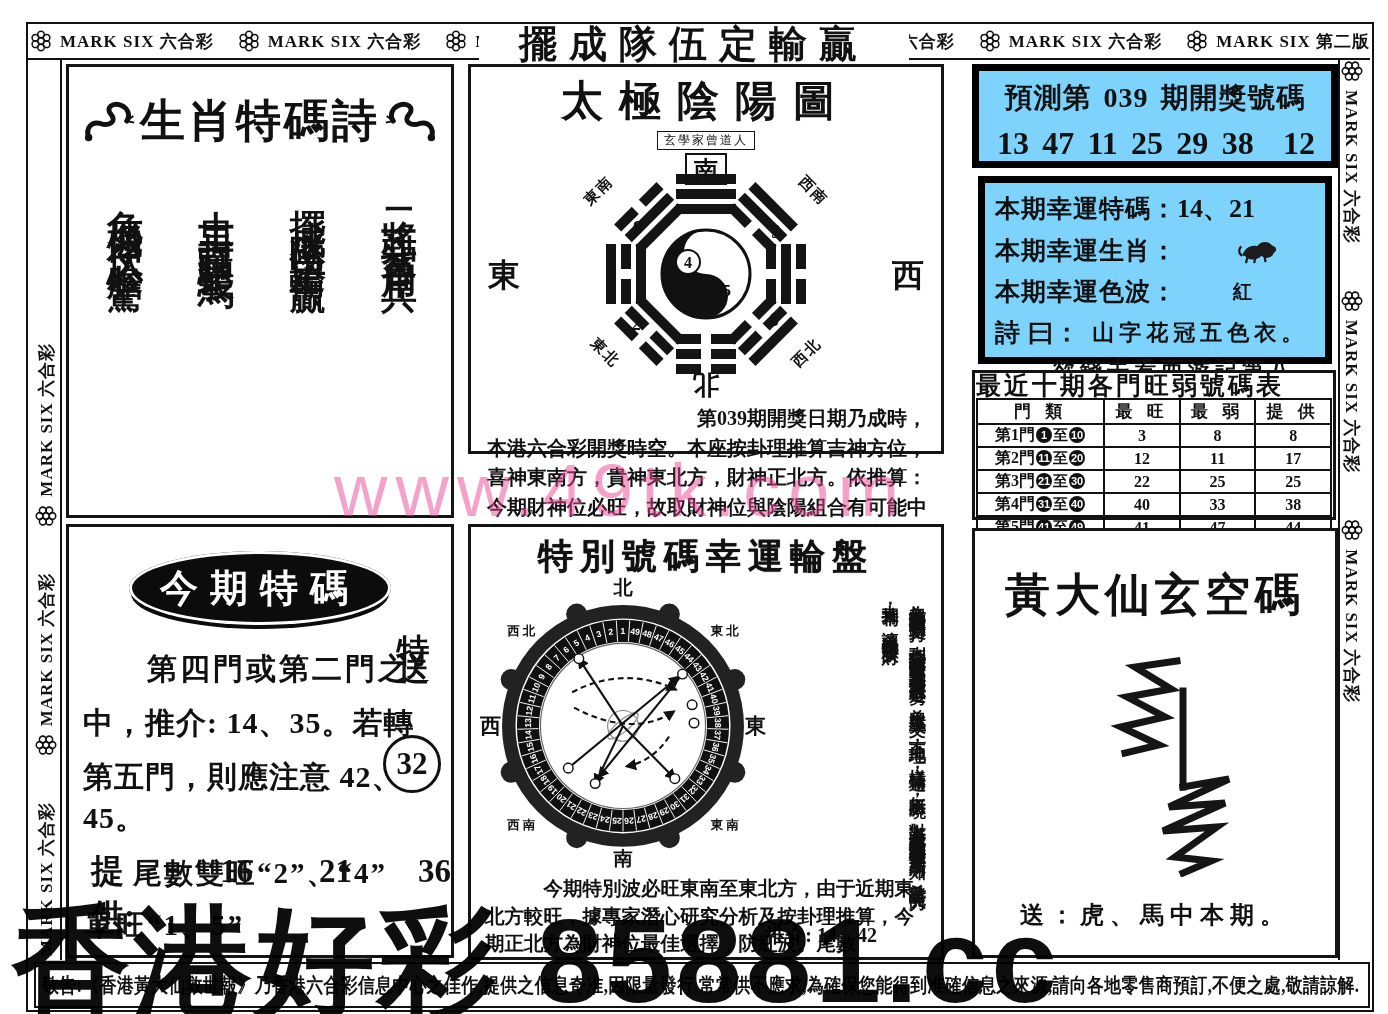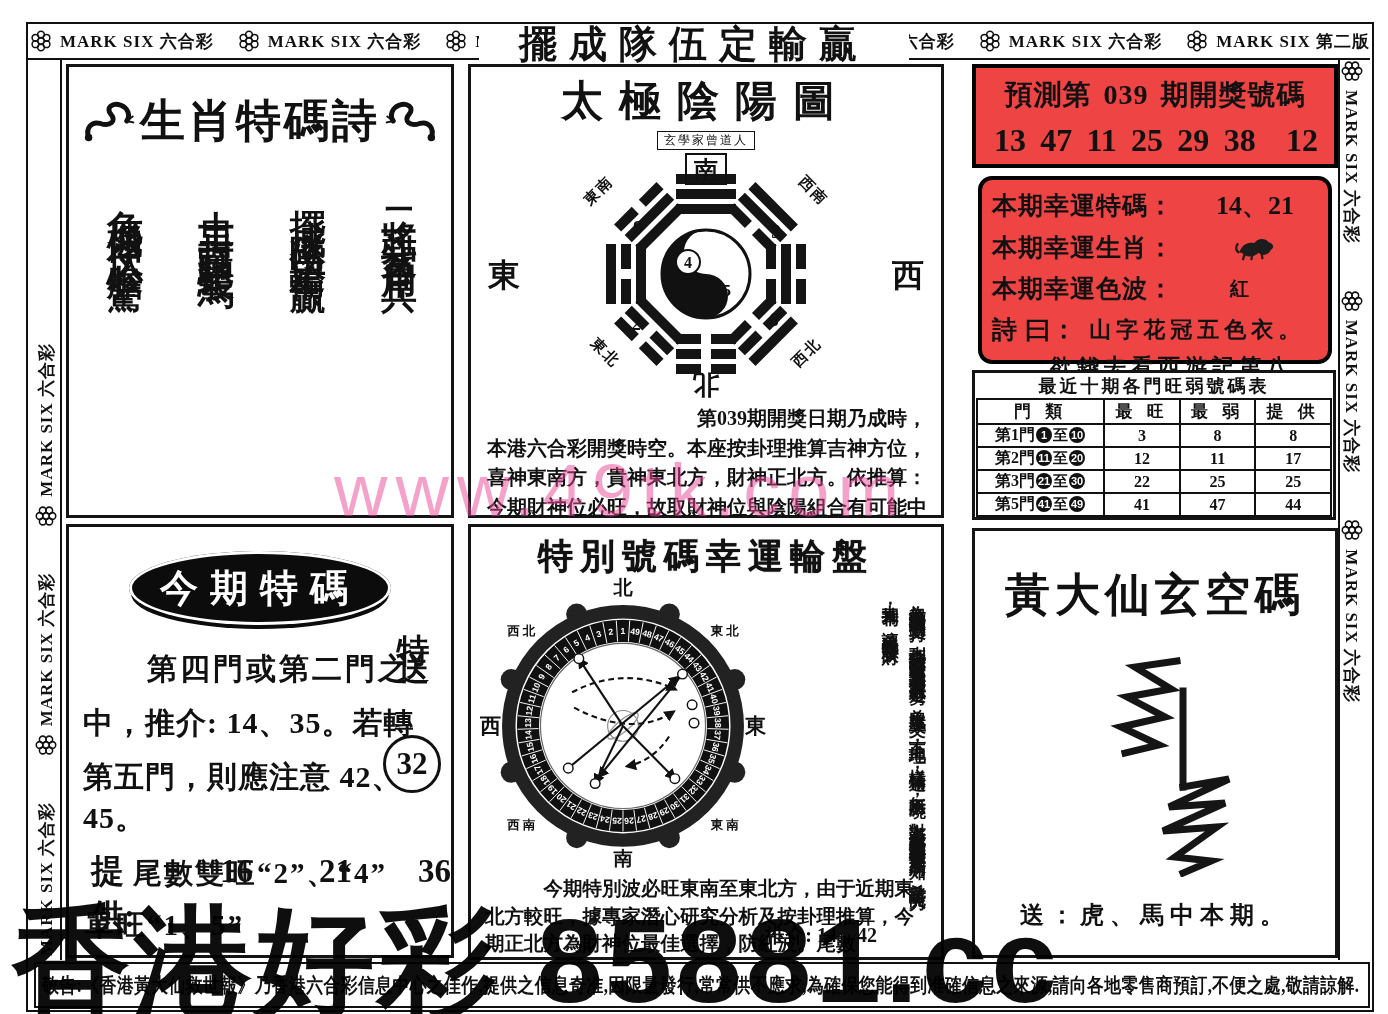--- a/index.html
+++ b/index.html
@@ -18,21 +18,21 @@
              justify-content:space-between;align-items:center;}
   #strip-top-left,#strip-top-right{display:flex;gap:24px;align-items:center;}
   #strip-left,#strip-right{position:absolute;height:32px;display:flex;gap:46px;align-items:center;}
   #strip-left{left:30px;top:986px;width:926px;transform:rotate(-90deg);transform-origin:0 0;}
   #strip-right{left:1368px;top:60px;width:926px;transform:rotate(90deg);transform-origin:0 0;}
   
   .main-title{position:absolute;left:479px;top:24px;width:430px;height:40px;background:#fff;
               text-align:center;font-size:38px;font-weight:bold;letter-spacing:12px;line-height:40px;}
   
   .box{position:absolute;background:#fff;border:3px solid #141414;box-sizing:border-box;}
-  .box2{position:absolute;background:#ef4444;border:4px solid #000000;box-sizing:border-box;}
+  .box2{position:absolute;background:#7dd3fc;border:7px solid #000000;box-sizing:border-box;}
   
   #poem-box{left:66px;top:64px;width:388px;height:454px;}
   .poem-head{display:flex;justify-content:center;align-items:center;margin-top:24px;}
   .poem-title{font-size:45px;font-weight:bold;letter-spacing:3px;}
   .snake{width:58px;height:52px;}
   #poem-cols{display:flex;justify-content:space-between;padding:30px 34px 0 38px;}
   .poemcol{writing-mode:vertical-rl;text-orientation:upright;font-size:36px;font-weight:bold;
            letter-spacing:11px;line-height:1.0;}
   
   #code-box{left:66px;top:524px;width:388px;height:434px;}
@@ -46,21 +46,21 @@
   .cl4{font-size:29px;margin-top:15px;text-align:center;letter-spacing:2px;}
   .cl5{font-size:29px;margin-top:12px;padding-left:16px;letter-spacing:2px;}
   .provide{position:absolute;left:22px;bottom:16px;display:flex;align-items:baseline;gap:54px;
            font-size:33px;font-weight:bold;}
   .side-send{position:absolute;right:16px;top:80px;writing-mode:vertical-rl;text-orientation:upright;
              font-size:33px;font-weight:bold;letter-spacing:18px;}
   .side-circle{position:absolute;right:10px;top:208px;width:52px;height:52px;border:3px solid #111;
                border-radius:50%;display:flex;align-items:center;justify-content:center;
                font-size:31px;font-weight:bold;font-family:"Liberation Serif",serif;}
   
-  #taiji-box{left:468px;top:64px;width:476px;height:454px;}
+  #taiji-box{left:468px;top:64px;width:476px;height:390px;}
   .taiji-title{text-align:center;font-size:42px;font-weight:bold;letter-spacing:16px;margin-top:6px;}
   .author{width:max-content;margin:2px auto 0;border:1px solid #111;font-size:12px;padding:0 6px;
           letter-spacing:2px;}
   #bagua{display:block;margin:0 auto;}
   .taiji-body{padding:2px 14px 0 16px;font-size:20px;font-weight:600;line-height:1.48;
               text-align:justify;text-indent:10.5em;}
   .svgcjk{font-family:"Liberation Serif",serif;font-weight:bold;fill:#111;text-anchor:middle;}
   
   #wheel-box{left:468px;top:524px;width:476px;height:436px;}
   .wheel-title{text-align:center;font-size:35px;font-weight:900;letter-spacing:7px;margin-top:6px;
@@ -74,31 +74,31 @@
   .wheel-reco{position:absolute;right:64px;bottom:8px;font-size:20px;font-weight:bold;}
   .ringnum{font-size:9px;fill:#fff;text-anchor:middle;dominant-baseline:central;
            font-family:"Liberation Sans",sans-serif;font-weight:bold;}
   
   #pred-box{left:972px;top:64px;width:366px;height:104px;}
   .pred-title{text-align:center;font-size:28px;font-weight:bold;margin-top:8px;letter-spacing:1px;}
   #pred-nums{display:flex;justify-content:space-between;padding:8px 16px 0 18px;font-size:32px;
              font-weight:bold;font-family:"Liberation Serif",serif;}
   .prednum-last{margin-left:16px;}
   
-  #lucky-box{left:978px;top:176px;width:354px;height:188px;border-radius:14px;}
+  #lucky-box{left:978px;top:176px;width:354px;height:188px;}
   .lrow{display:flex;align-items:center;padding-left:10px;margin-top:8px;font-weight:bold;}
   .llabel{font-size:25px;letter-spacing:1px;}
-  .lval{font-size:26px;margin-left:42px;font-family:"Liberation Serif",serif;}
+  .lval{font-size:26px;font-family:"Liberation Serif",serif;}
   .lwave{font-size:19px;margin-left:56px;}
   .lpoem{font-size:22px;letter-spacing:5px;}
   .lpoem2{padding-left:68px;margin-top:6px;font-size:22px;letter-spacing:5px;font-weight:bold;}
   .zicon{margin-left:58px;width:46px;height:28px;}
   
   #gate-box{left:972px;top:370px;width:364px;height:150px;padding:1px;}
-  .gate-title{text-align:center;font-size:18px;font-weight:bold;letter-spacing:3px;height:24px;
+  .gate-title{font-size:25px;font-weight:bold;letter-spacing:3px;height:24px;
               line-height:24px;}
   #gate-table{width:100%;border-collapse:collapse;}
   #gate-table th,#gate-table td{border:2px solid #111;text-align:center;padding:0;}
   #gate-table th{font-size:17px;letter-spacing:5px;height:22px;font-weight:bold;}
   #gate-table td{height:19px;}
   td.gate{text-align:left;padding-left:3px;font-size:16px;font-weight:bold;white-space:nowrap;}
   td.num{font-size:16px;font-weight:bold;font-family:"Liberation Serif",serif;}
   .circ{display:inline-block;width:16px;height:16px;border-radius:50%;background:#111;color:#fff;
         font-size:11px;line-height:16px;text-align:center;font-weight:bold;margin:0 1px;
         font-family:"Liberation Sans",sans-serif;vertical-align:1px;}
@@ -578,20 +578,26 @@
             <td class="num">11</td>
             <td class="num">17</td>
           </tr>
           <tr>
             <td class="gate"><span class="gname">第3門</span><span class="circ">21</span><span class="glink">至</span><span class="circ">30</span></td>
             <td class="num">22</td>
             <td class="num">25</td>
             <td class="num">25</td>
           </tr>
           <tr>
+            <td class="gate"><span class="gname">第4門</span><span class="circ">31</span><span class="glink">至</span><span class="circ">40</span></td>
+            <td class="num">40</td>
+            <td class="num">33</td>
+            <td class="num">38</td>
+          </tr>
+          <tr>
             <td class="gate"><span class="gname">第5門</span><span class="circ">41</span><span class="glink">至</span><span class="circ">49</span></td>
             <td class="num">41</td>
             <td class="num">47</td>
             <td class="num">44</td>
           </tr>
         </tbody>
     </table>
   </div>
 
   <div id="xuan-box" class="box">

